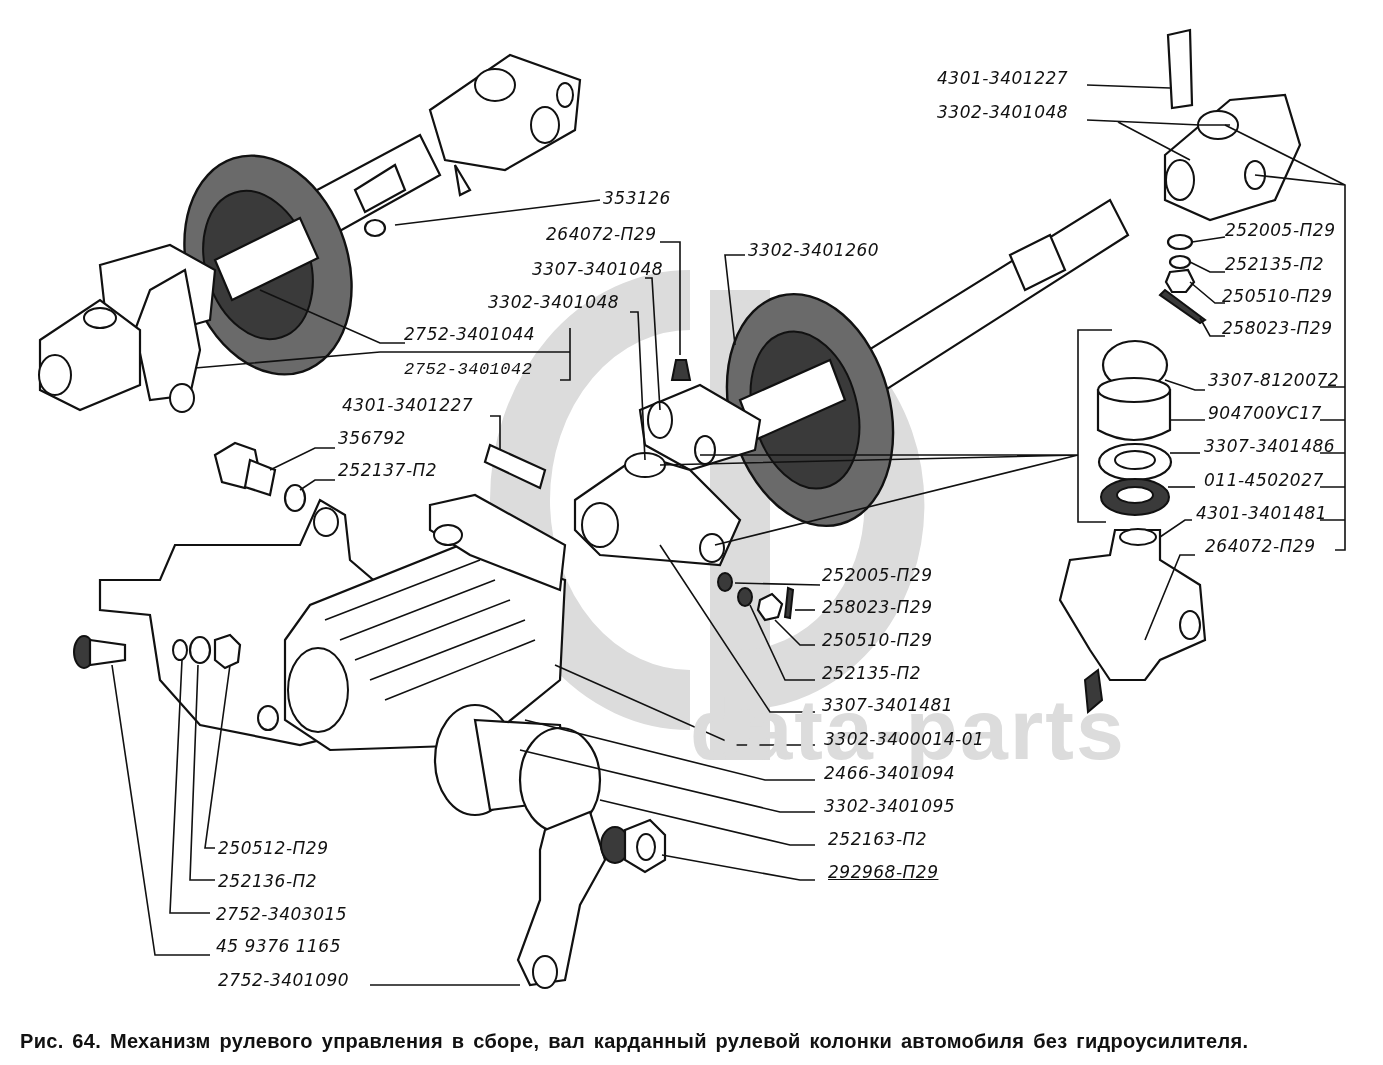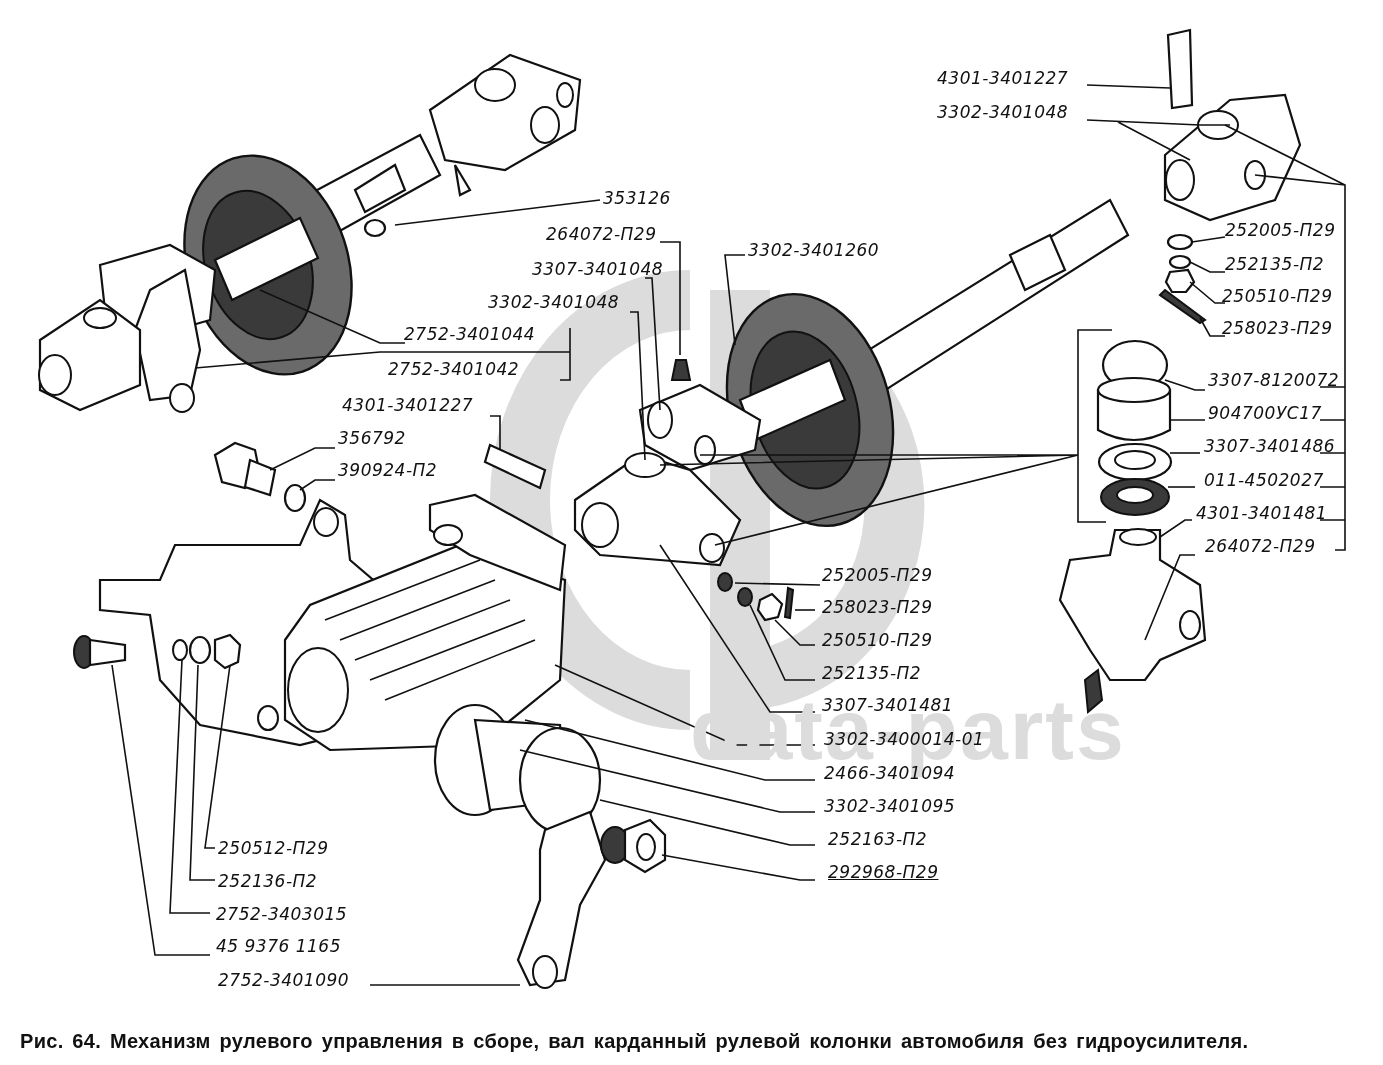--- a/index.html
+++ b/index.html
@@ -198,24 +198,24 @@
 <div class="lbl" style="left:1204px;top:472px;">011-4502027</div>
 <div class="lbl" style="left:1196px;top:505px;">4301-3401481</div>
 <div class="lbl" style="left:1205px;top:538px;">264072-П29</div>
 
 <div class="lbl" style="left:603px;top:190px;">353126</div>
 <div class="lbl" style="left:546px;top:226px;">264072-П29</div>
 <div class="lbl" style="left:492px;top:261px;margin-left:40px;">3307-3401048</div>
 <div class="lbl" style="left:488px;top:294px;">3302-3401048</div>
 <div class="lbl" style="left:748px;top:242px;">3302-3401260</div>
 <div class="lbl" style="left:404px;top:326px;">2752-3401044</div>
-<div class="lbl" style="left:388px;top:361px;">2752-3401042</div>
+<div class="lbl" style="left:404px;top:361px;font-family:Liberation Mono, monospace;">2752-3401042</div>
 <div class="lbl" style="left:342px;top:397px;">4301-3401227</div>
 <div class="lbl" style="left:338px;top:430px;">356792</div>
-<div class="lbl" style="left:338px;top:462px;">390924-П2</div>
+<div class="lbl" style="left:338px;top:462px;">252137-П2</div>
 
 <div class="lbl" style="left:822px;top:567px;">252005-П29</div>
 <div class="lbl" style="left:822px;top:599px;">258023-П29</div>
 <div class="lbl" style="left:822px;top:632px;">250510-П29</div>
 <div class="lbl" style="left:822px;top:665px;">252135-П2</div>
 <div class="lbl" style="left:822px;top:697px;">3307-3401481</div>
 <div class="lbl" style="left:824px;top:731px;">3302-3400014-01</div>
 <div class="lbl" style="left:824px;top:765px;">2466-3401094</div>
 <div class="lbl" style="left:824px;top:798px;">3302-3401095</div>
 <div class="lbl" style="left:828px;top:831px;">252163-П2</div>

